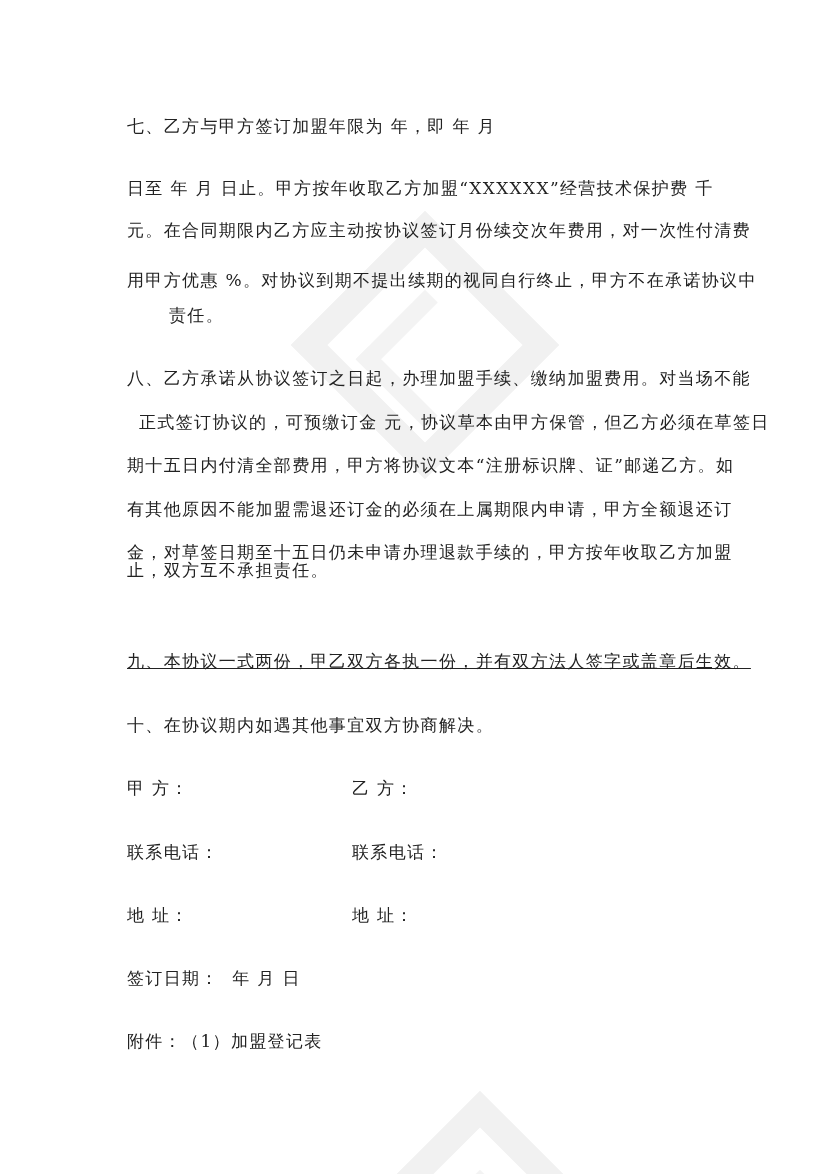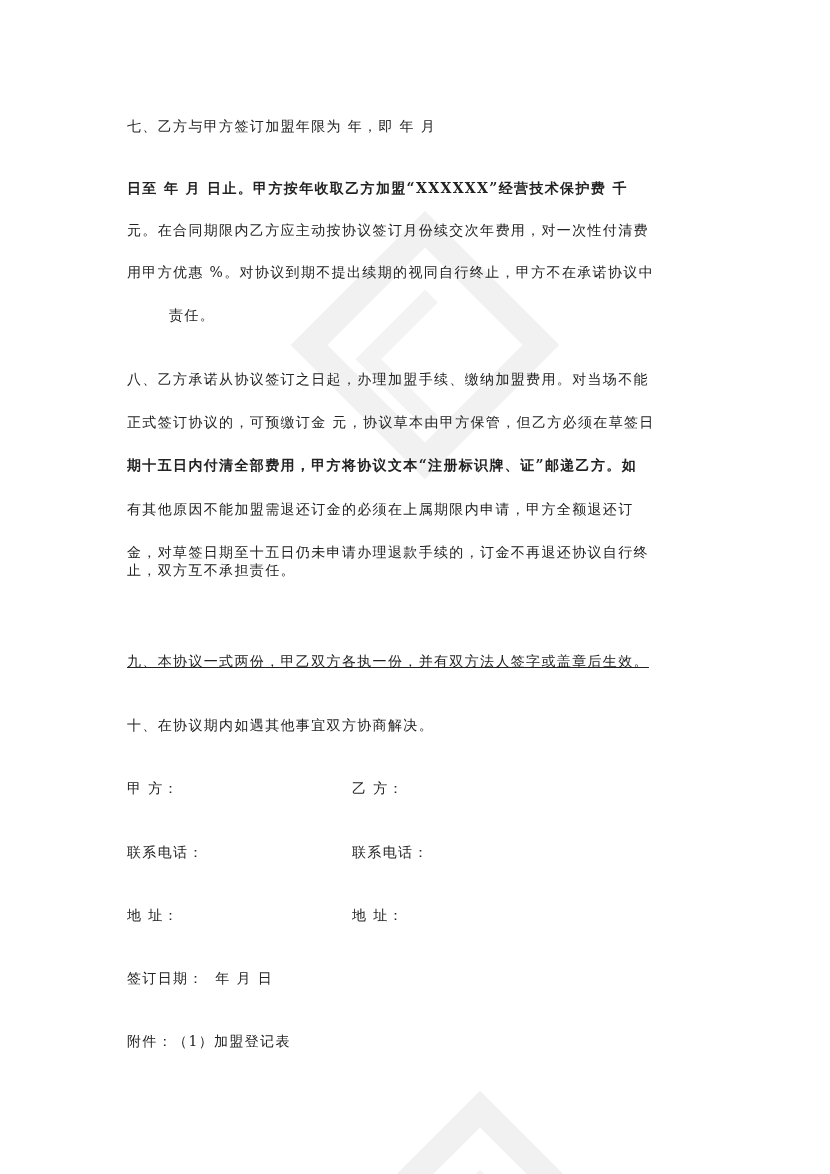--- a/index.html
+++ b/index.html
@@ -15,46 +15,46 @@
     }
     .watermark .wm-inner {
       position: absolute; left: 30px; top: 30px; width: 80px; height: 80px;
       border-left: 18px solid #f3f3f3; border-bottom: 18px solid #f3f3f3;
     }
     .page {
       position: absolute; left: 127px; top: 0; width: 580px; z-index: 1;
     }
     .line {
       position: absolute; left: 0; white-space: nowrap;
-      font-size: 14px; letter-spacing: 1.35px; line-height: 20px;
+      font-size: 17px; letter-spacing: 1.35px; line-height: 20px;
     }
     .col2 { left: 225px; text-align: center; }
   </style>
 </head>
 <body>
 
 <div class="watermark" style="left:330px; top:250px;">
     <div class="wm-inner"></div>
   </div>
 <div class="watermark" style="left:385px; top:1130px;">
     <div class="wm-inner"></div>
   </div>
 
 <div class="page">
   <div class="line" style="top:116px;">七、乙方与甲方签订加盟年限为 年，即 年 月</div>
-  <div class="line" style="top:178px;font-weight:bold;">日至 年 月 日止。甲方按年收取乙方加盟“XXXXXX”经营技术保护费 千</div>
+  <div class="line" style="top:178px;">日至 年 月 日止。甲方按年收取乙方加盟“XXXXXX”经营技术保护费 千</div>
   <div class="line" style="top:220px;text-align:center;">元。在合同期限内乙方应主动按协议签订月份续交次年费用，对一次性付清费</div>
-  <div class="line" style="top:262px;">用甲方优惠 %。对协议到期不提出续期的视同自行终止，甲方不在承诺协议中</div>
+  <div class="line" style="top:270px;">用甲方优惠 %。对协议到期不提出续期的视同自行终止，甲方不在承诺协议中</div>
   <div class="line" style="top:305px;margin-left:42px;">责任。</div>
 
-  <div class="line" style="top:369px;">八、乙方承诺从协议签订之日起，办理加盟手续、缴纳加盟费用。对当场不能</div>
-  <div class="line" style="top:412px;">正式签订协议的，可预缴订金 元，协议草本由甲方保管，但乙方必须在草签日</div>
-  <div class="line" style="top:455px;font-weight:bold;">期十五日内付清全部费用，甲方将协议文本“注册标识牌、证”邮递乙方。如</div>
+  <div class="line" style="top:369px;font-family:Liberation Serif, serif;">八、乙方承诺从协议签订之日起，办理加盟手续、缴纳加盟费用。对当场不能</div>
+  <div class="line" style="top:412px;margin-left:12px;">正式签订协议的，可预缴订金 元，协议草本由甲方保管，但乙方必须在草签日</div>
+  <div class="line" style="top:455px;">期十五日内付清全部费用，甲方将协议文本“注册标识牌、证”邮递乙方。如</div>
   <div class="line" style="top:499px;text-align:center;">有其他原因不能加盟需退还订金的必须在上属期限内申请，甲方全额退还订</div>
-  <div class="line" style="top:542px;">金，对草签日期至十五日仍未申请办理退款手续的，订金不再退还协议自行终</div>
+  <div class="line" style="top:542px;">金，对草签日期至十五日仍未申请办理退款手续的，甲方按年收取乙方加盟</div>
   <div class="line" style="top:560px;text-align:right;">止，双方互不承担责任。</div>
 
   <div class="line" style="top:651px;text-decoration:underline;">九、本协议一式两份，甲乙双方各执一份，并有双方法人签字或盖章后生效。</div>
   <div class="line" style="top:715px;">十、在协议期内如遇其他事宜双方协商解决。</div>
 
   <div class="line" style="top:778px;">甲 方：</div>
   <div class="line col2" style="top:778px;">乙 方：</div>
 
   <div class="line" style="top:842px;">联系电话：</div>
   <div class="line col2" style="top:842px;">联系电话：</div>

